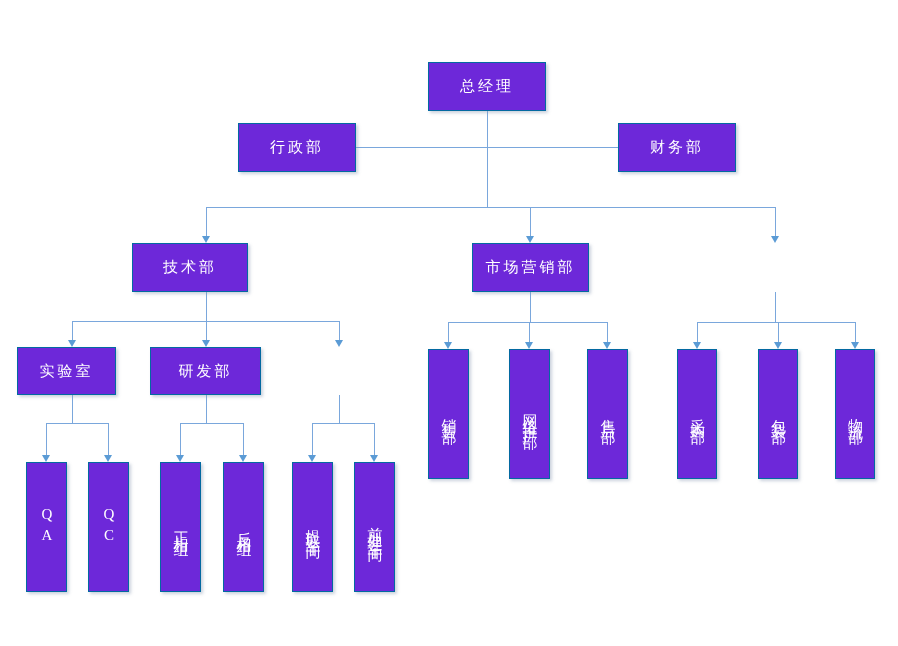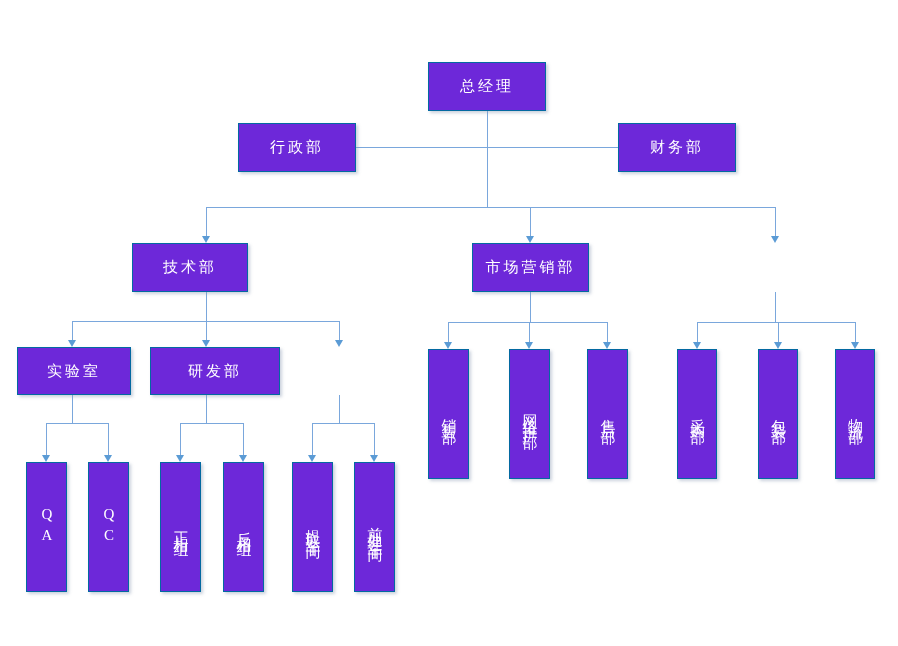--- a/index.html
+++ b/index.html
@@ -100,24 +100,24 @@
     <span>财务部</span>
   </div>
 
   <div class="node h" style="left:132px;top:243px;width:116px;height:49px;">
     <span>技术部</span>
   </div>
   <div class="node h" style="left:472px;top:243px;width:117px;height:49px;">
     <span>市场营销部</span>
   </div>
 
-  <div class="node h" style="left:17px;top:347px;width:114px;height:48px;">
+  <div class="node h" style="left:17px;top:347px;width:99px;height:48px;">
     <span>实验室</span>
   </div>
-  <div class="node h" style="left:150px;top:347px;width:130px;height:48px;">
+  <div class="node h" style="left:150px;top:347px;width:111px;height:48px;">
     <span>研发部</span>
   </div>
 
   <div class="node v" style="left:26px;top:462px;width:41px;height:130px;">
     <span>QA</span>
   </div>
   <div class="node v" style="left:88px;top:462px;width:41px;height:130px;">
     <span>QC</span>
   </div>
   <div class="node v" style="left:160px;top:462px;width:41px;height:130px;">

